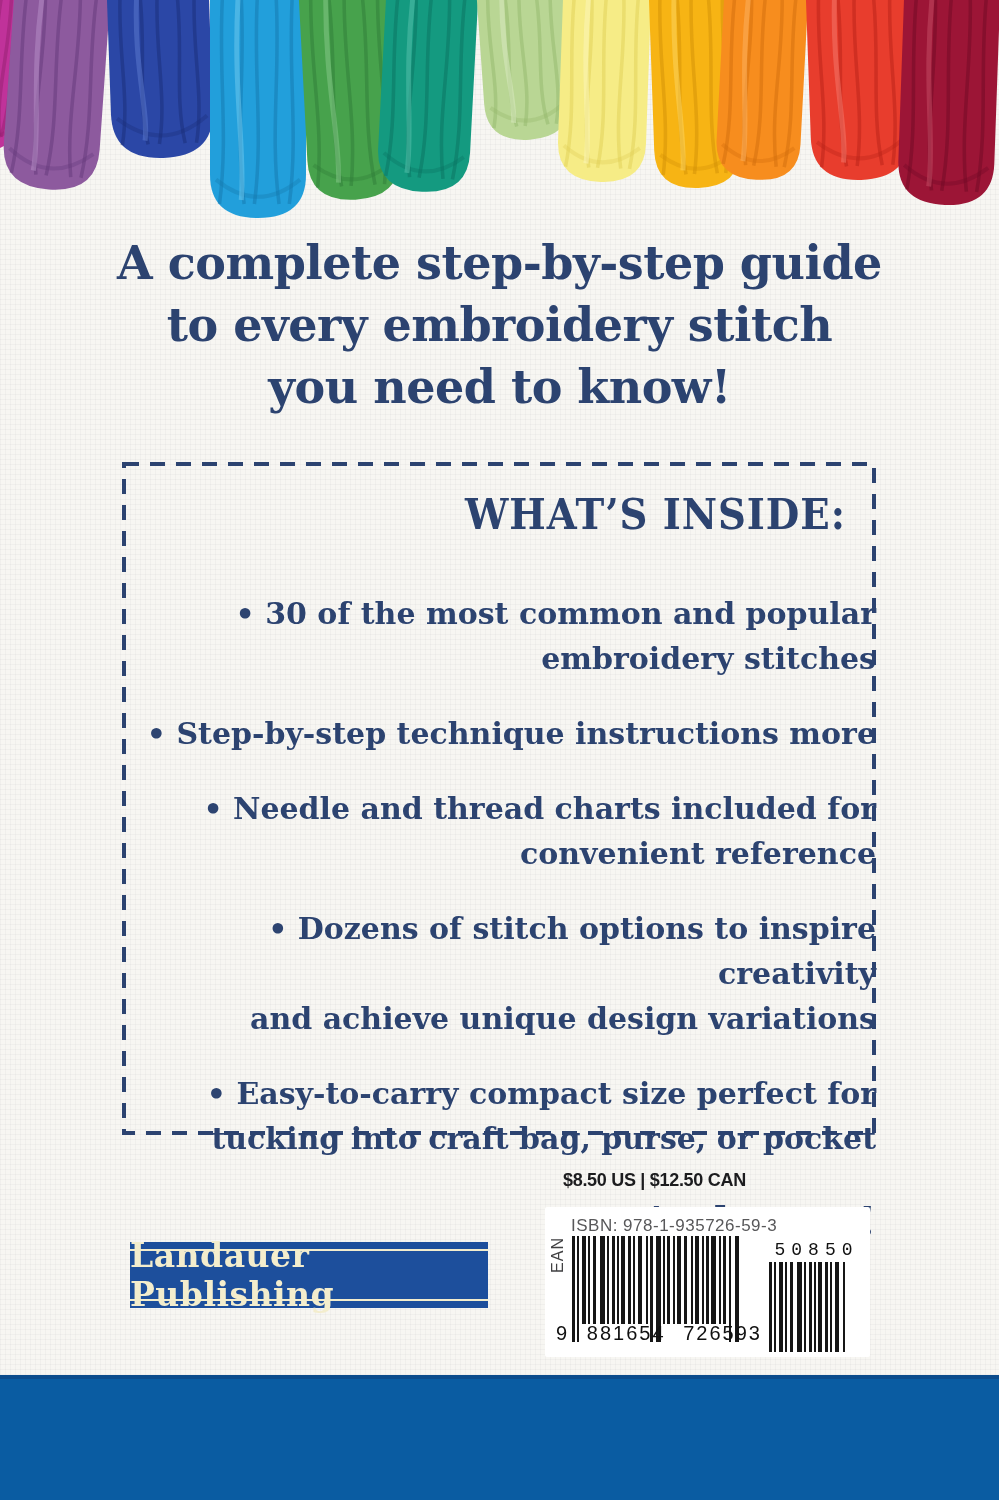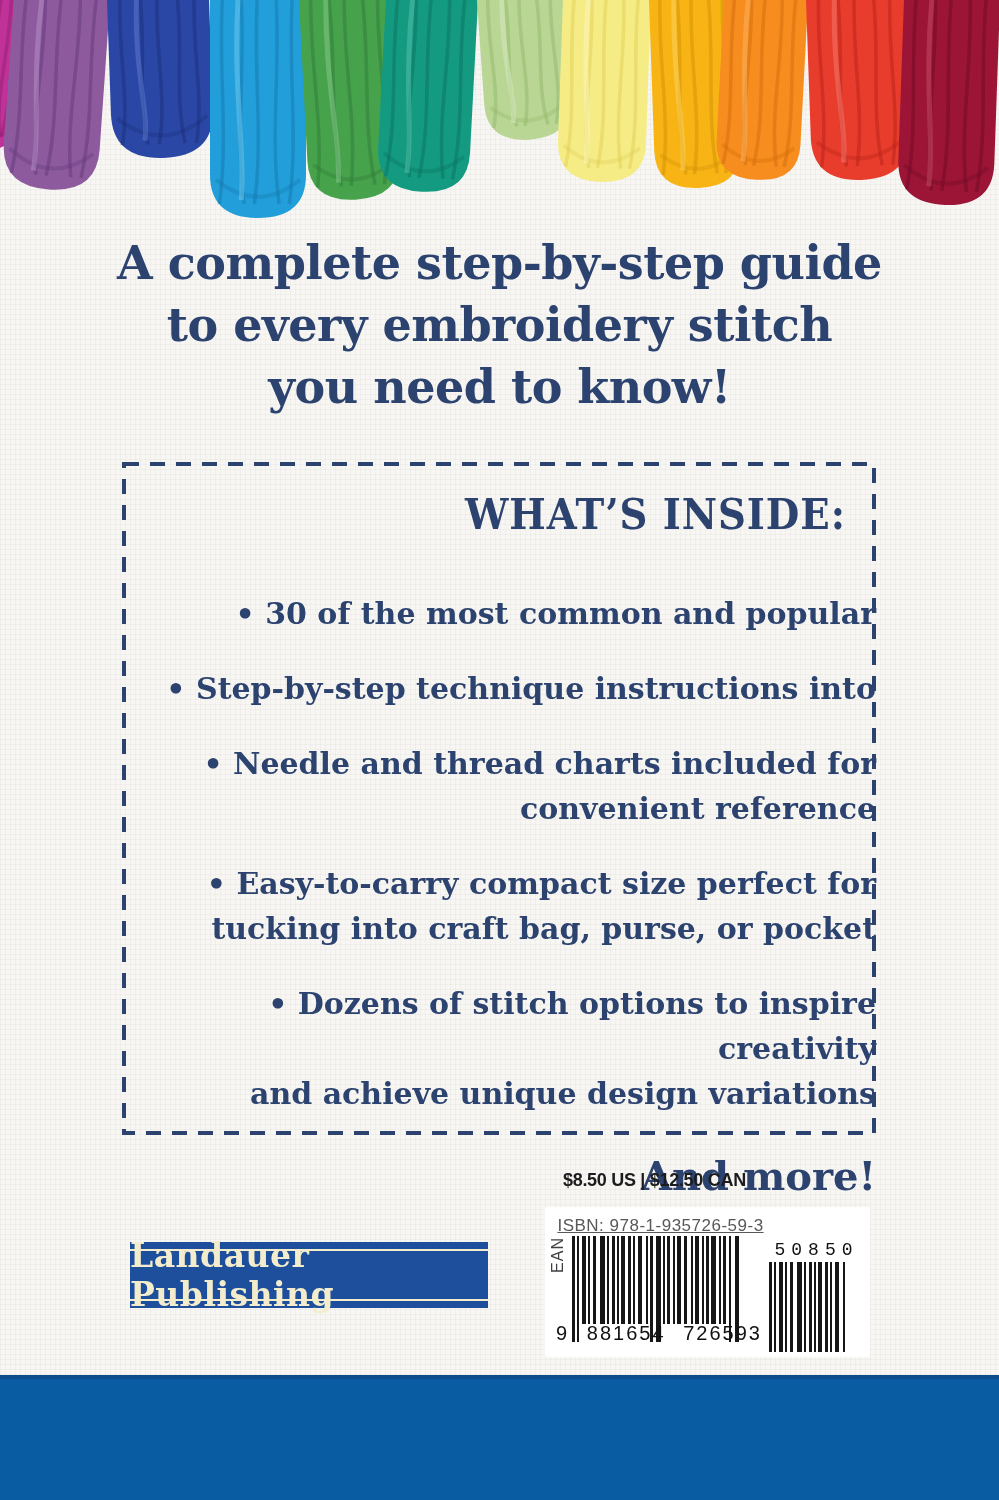--- a/index.html
+++ b/index.html
@@ -46,22 +46,22 @@
     font-weight:bold;font-size:18px;letter-spacing:-.3px;
     color:var(--price-text,#1c1c1e);
   }
   
   .barcode-box{
     position:absolute;left:545px;top:1207px;width:325px;height:150px;
     background:#fff;border-radius:2px;
     font-family:"Liberation Sans", sans-serif;
   }
   .isbn{
-    position:absolute;left:8px;top:9px;width:215px;text-align:center;
-    font-size:17px;letter-spacing:.5px;color:var(--isbn-gray,#58585a);text-decoration:underline;
+    position:absolute;left:26px;top:9px;width:215px;text-align:left;
+    font-size:17px;letter-spacing:.5px;color:var(--isbn-gray,#58585a);
   }
   .ean-label{
     position:absolute;left:4px;top:30px;
     writing-mode:vertical-rl;transform:rotate(180deg);
     font-size:16px;letter-spacing:1px;color:#414143;
   }
   .main-barcode{position:absolute;left:27px;top:29px;width:186px;height:112px;}
   .bars{font-size:0;white-space:nowrap;}
   .bars i{display:inline-block;background:var(--barcode-black,#161616);vertical-align:top;}
   .main-digits{
@@ -230,35 +230,36 @@
   </div>
 
   <div class="inside-box">
     <svg class="dash" viewBox="0 0 754 673" preserveAspectRatio="none">
       <rect x="2" y="2" width="750" height="669" fill="none" stroke="#2c4370" stroke-width="4" stroke-dasharray="15 11"></rect>
     </svg>
     <h2 class="inside-title">WHAT’S INSIDE:</h2>
     <div class="bullets" id="bullets">
         <div class="bullet">
           <div>• 30 of the most common and popular</div>
-        </div>
-        <div class="bullet">
-          <div>• Step-by-step technique instructions into</div>
+          <div>embroidery stitches</div>
+        </div>
+        <div class="bullet">
+          <div>• Step-by-step technique instructions more</div>
         </div>
         <div class="bullet">
           <div>• Needle and thread charts included for</div>
           <div>convenient reference</div>
         </div>
         <div class="bullet">
+          <div>• Dozens of stitch options to inspire creativity</div>
+          <div>and achieve unique design variations</div>
+        </div>
+        <div class="bullet">
           <div>• Easy-to-carry compact size perfect for</div>
           <div>tucking into craft bag, purse, or pocket</div>
-        </div>
-        <div class="bullet">
-          <div>• Dozens of stitch options to inspire creativity</div>
-          <div>and achieve unique design variations</div>
         </div>
       </div>
     <div class="and-more">And more!</div>
   </div>
 
   <div class="price">$8.50 US | $12.50 CAN</div>
 
   <div class="barcode-box">
     <div class="isbn">ISBN: 978-1-935726-59-3</div>
     <div class="ean-label">EAN</div>

